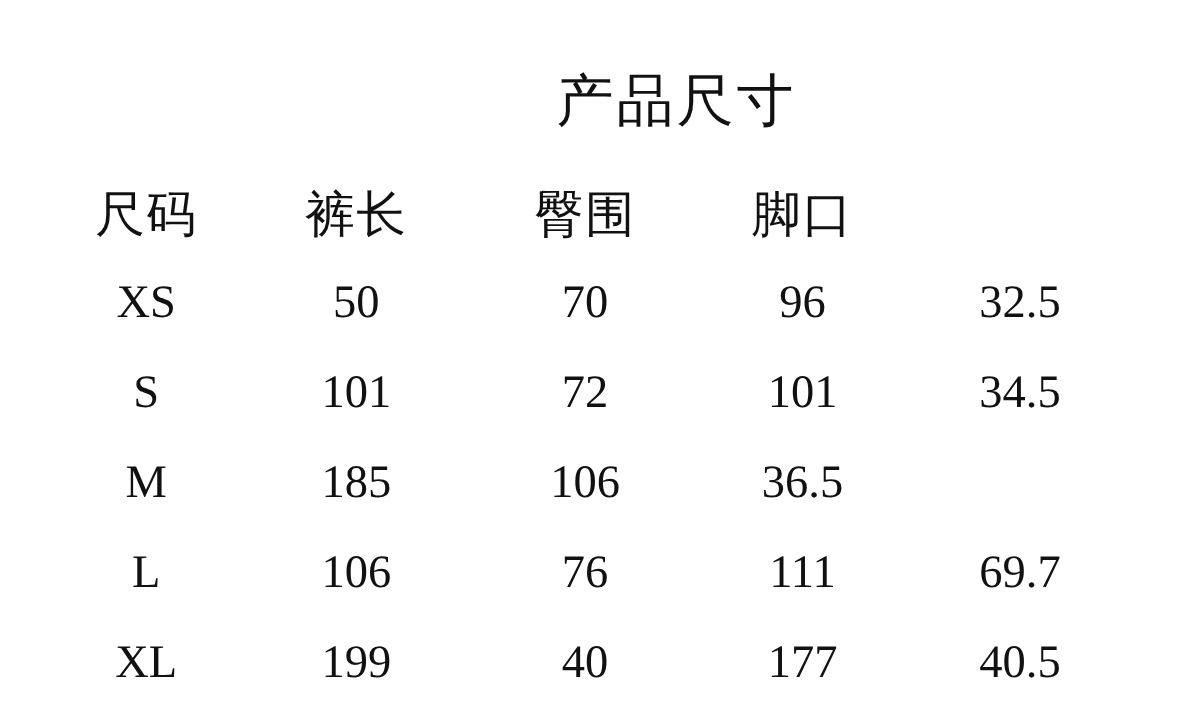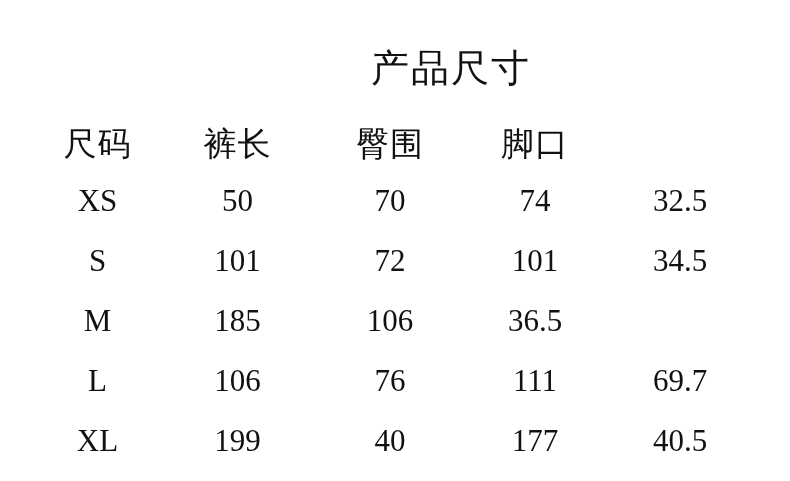--- a/index.html
+++ b/index.html
@@ -68,21 +68,21 @@
       <span class="cell">尺码</span>
       <span class="cell">裤长</span>
       <span class="cell">臀围</span>
       <span class="cell">脚口</span>
     </div>
 
     <div class="row">
       <span class="cell">XS</span>
       <span class="cell">50</span>
       <span class="cell">70</span>
-      <span class="cell">74</span>
+      <span class="cell">96</span>
       <span class="cell">32.5</span>
     </div>
 
     <div class="row">
       <span class="cell">S</span>
       <span class="cell">101</span>
       <span class="cell">72</span>
       <span class="cell">101</span>
       <span class="cell">34.5</span>
     </div>

